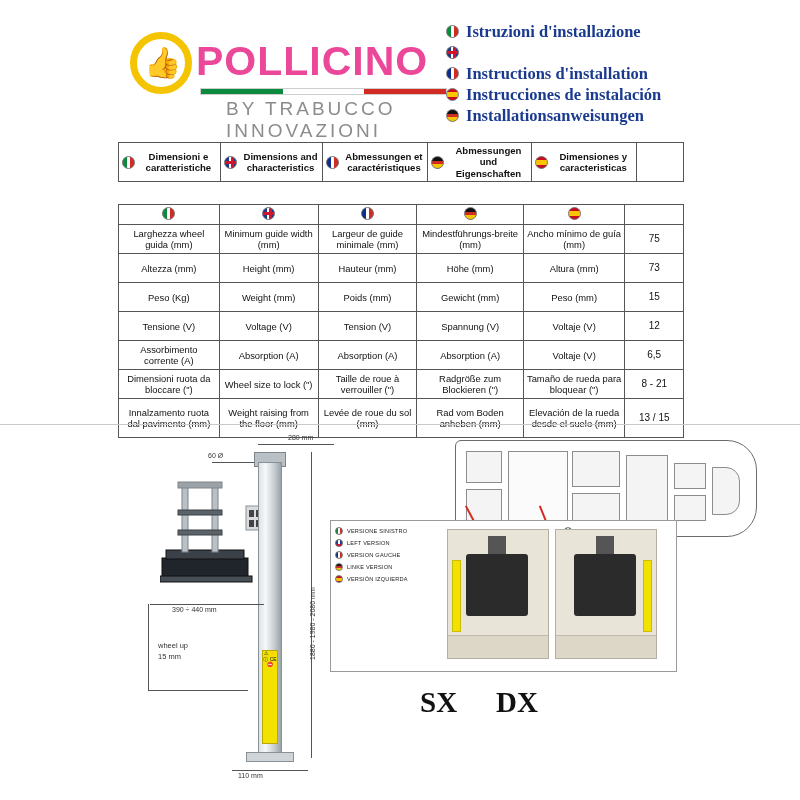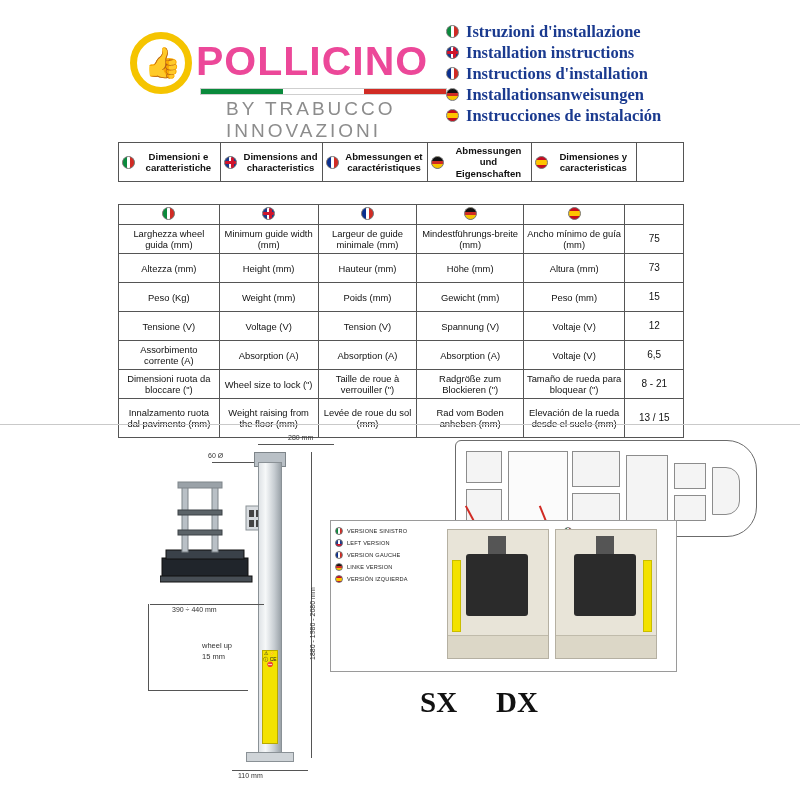--- a/index.html
+++ b/index.html
@@ -195,21 +195,21 @@
   }
   .photo .strip{
     position:absolute;left:4px;top:30px;width:7px;height:70px;background:#f3e200;border:1px solid #c9bd00;
   }
   .sxdx-label{
     position:absolute;font-size:29px;font-weight:bold;color:#111;
     font-family:"Liberation Serif", serif;
   }
 
   .wheelup{
-    position:absolute;left:158px;top:640px;font-size:7.5px;color:#333;line-height:1.5;margin-left:44px;
+    position:absolute;left:158px;top:640px;font-size:7.5px;color:#333;line-height:1.5;
   }
 </style>
 </head>
 <body>
 
 <div class="header">
 
   <div class="logo-wrap">
     <div class="logo-thumb">
       <div class="ring"></div>
@@ -220,33 +220,32 @@
     <div class="logo-sub">BY TRABUCCO INNOVAZIONI</div>
   </div>
 
   <div class="lang-list">
     <div class="lang-line">
       <span class="flag circle it"></span>
       <span class="txt">Istruzioni d'installazione</span>
     </div>
     <div class="lang-line">
       <span class="flag circle uk"></span>
-      <span class="txt">Installation instructions</span>
     </div>
     <div class="lang-line">
       <span class="flag circle fr"></span>
       <span class="txt">Instructions d'installation</span>
     </div>
     <div class="lang-line">
+      <span class="flag circle es"></span>
+      <span class="txt">Instrucciones de instalación</span>
+    </div>
+    <div class="lang-line">
       <span class="flag circle de"></span>
       <span class="txt">Installationsanweisungen</span>
-    </div>
-    <div class="lang-line">
-      <span class="flag circle es"></span>
-      <span class="txt">Instrucciones de instalación</span>
     </div>
   </div>
 </div>
 
 <table class="tbl hdr-table">
   <tbody>
       <tr>
     <td style="width:100px">
       <div class="hdr-cell-inner">
         <span class="flag circle it"></span>

